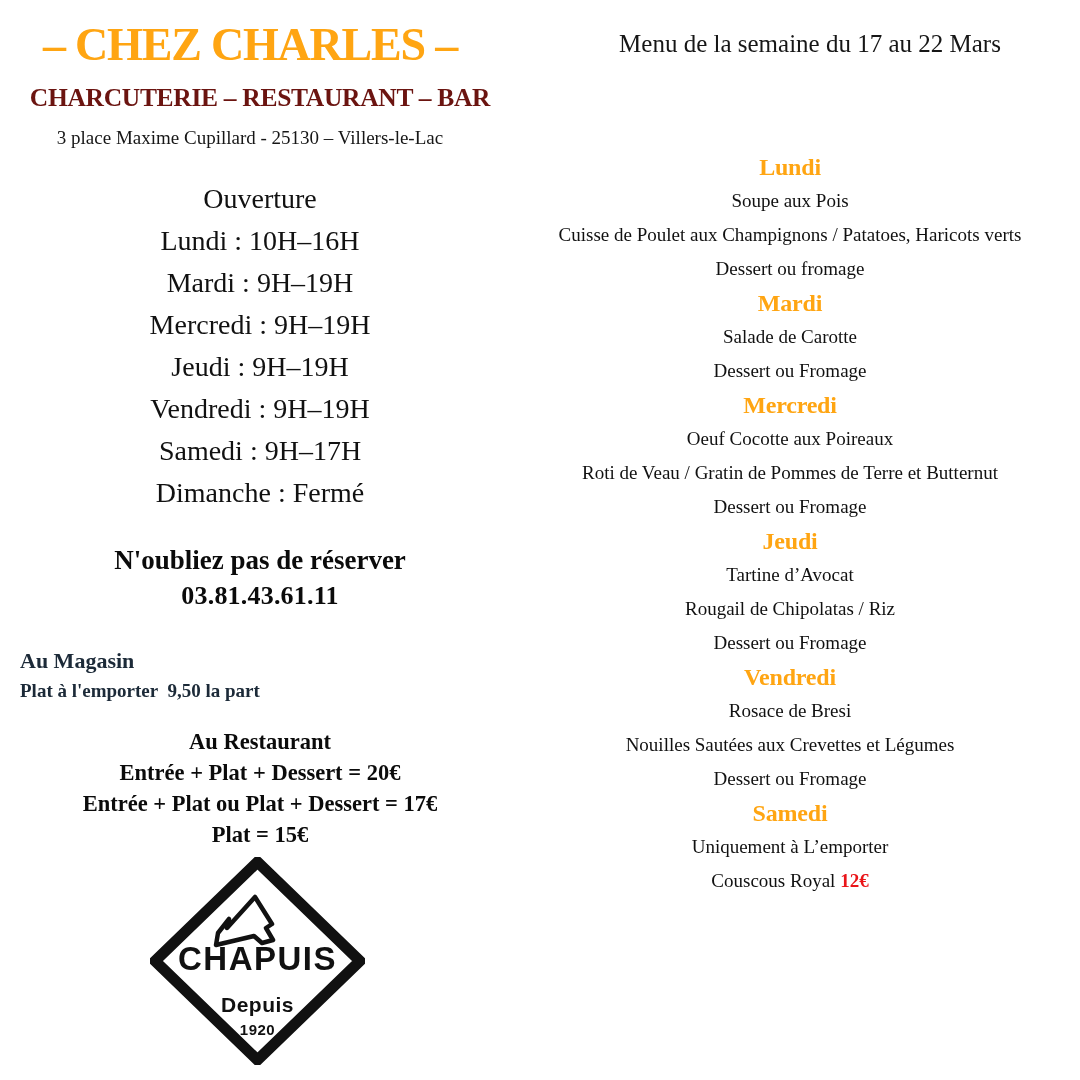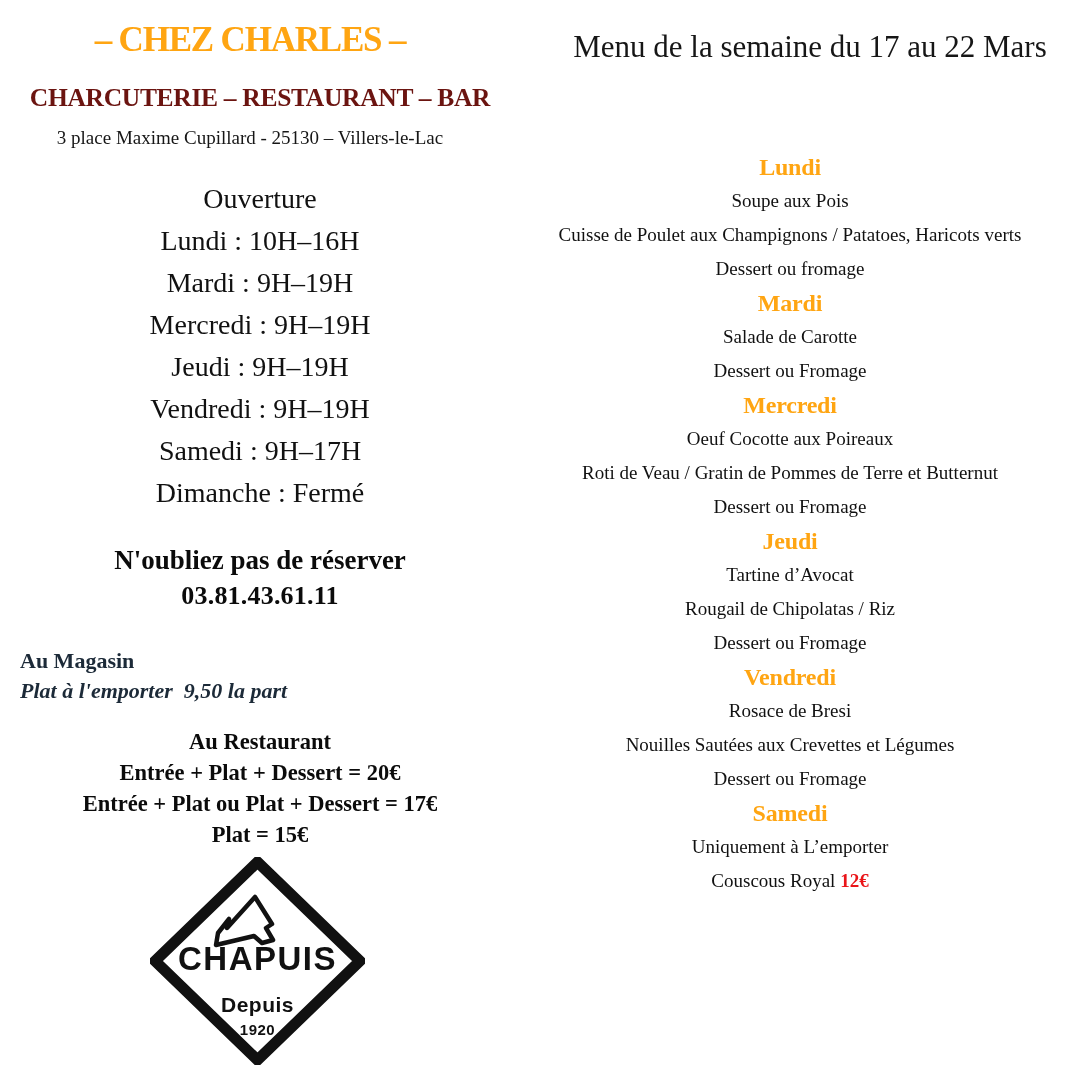--- a/index.html
+++ b/index.html
@@ -25,21 +25,21 @@
   
   .brand-title {
     position: absolute;
     left: 0;
     top: 22px;
     width: 500px;
     text-align: center;
     color: #FFA512;
     font-family: "Liberation Serif", "DejaVu Serif", serif;
     font-weight: bold;
-    font-size: 35px;
+    font-size: 46px;
     letter-spacing: -1.2px;
     white-space: nowrap;
     line-height: 1;
   }
   .brand-sub {
     position: absolute;
     left: 0;
     top: 85px;
     width: 520px;
     text-align: center;
@@ -62,21 +62,21 @@
     white-space: nowrap;
     line-height: 1;
   }
   .week-heading {
     position: absolute;
     left: 540px;
     top: 31px;
     width: 540px;
     text-align: center;
     color: #161616;
-    font-size: 31px;
+    font-size: 25px;
     white-space: nowrap;
     line-height: 1;
   }
 
   
   .left-col {
     position: absolute;
     left: 20px;
     top: 178px;
     width: 480px;
@@ -123,25 +123,24 @@
     width: 480px;
     text-align: left;
     color: #1C2A38;
   }
   .shop-title {
     font-size: 22px;
     font-weight: bold;
     line-height: 30px;
   }
   .shop-line {
-    font-size: 22px;
+    font-size: 19px;
     font-weight: bold;
     line-height: 30px;
     white-space: pre;
-    font-style: italic;
   }
 
   .resto-block {
     position: absolute;
     left: 10px;
     top: 726px;
     width: 500px;
     text-align: center;
     color: #0b0b0b;
   }

